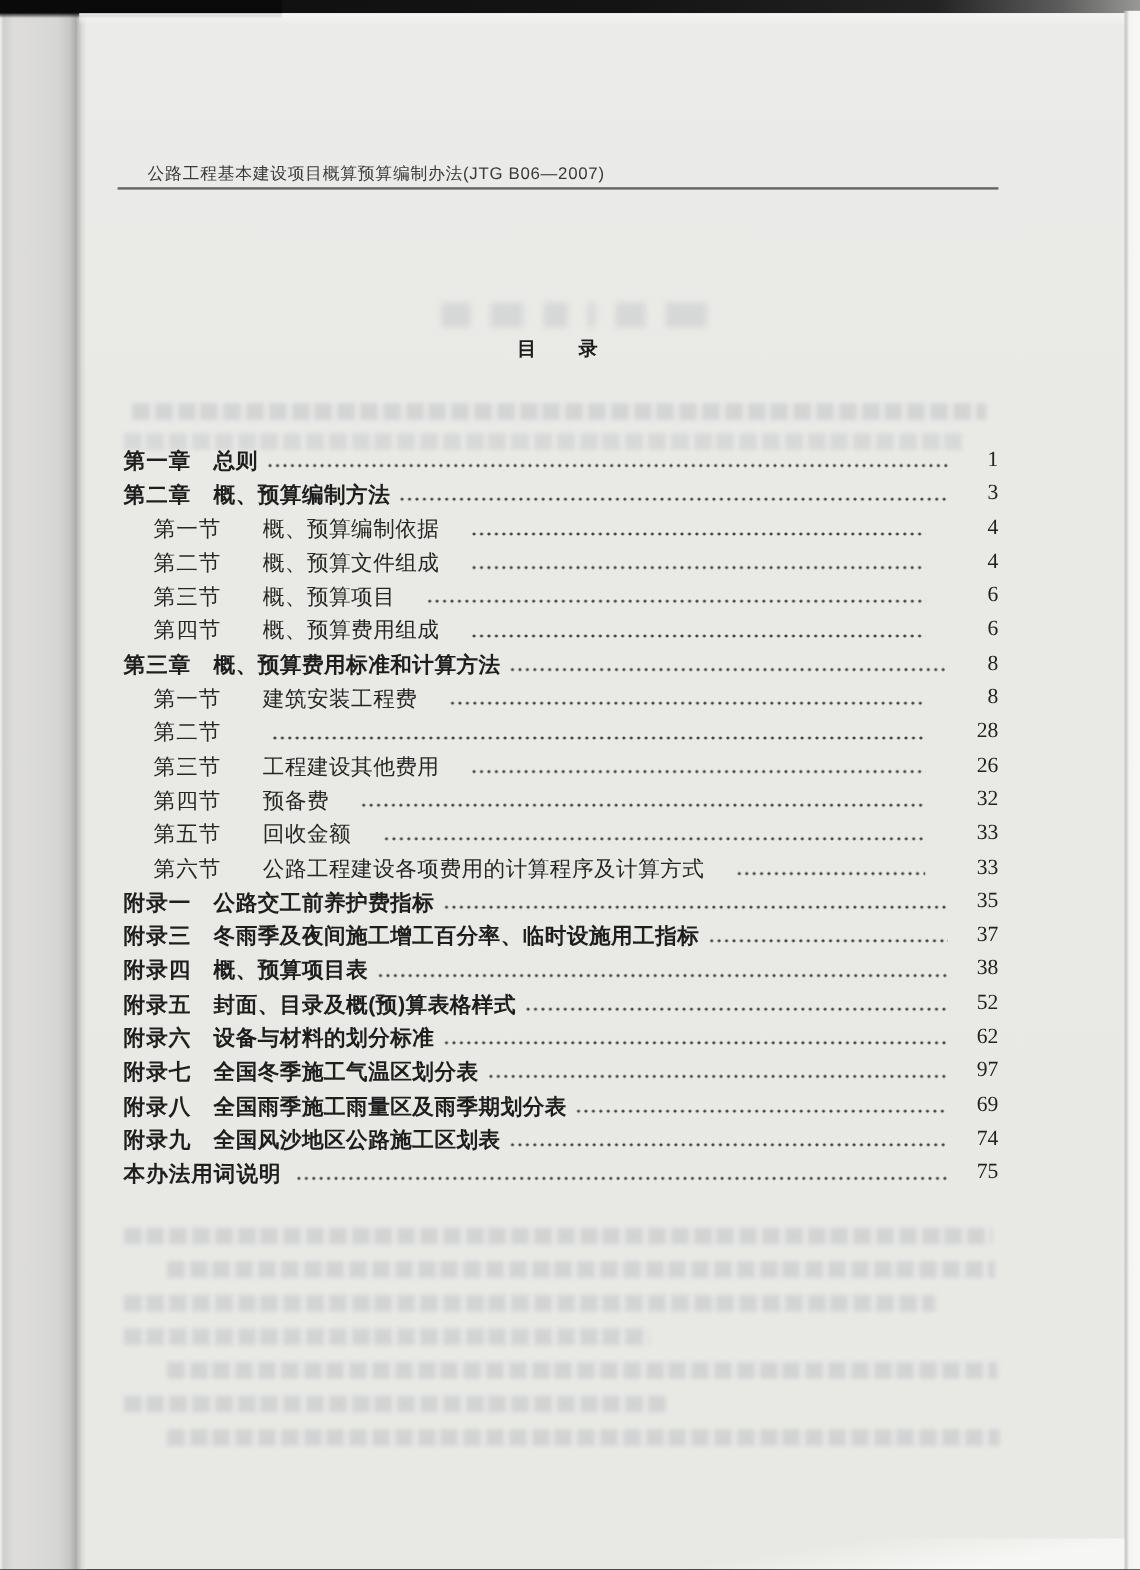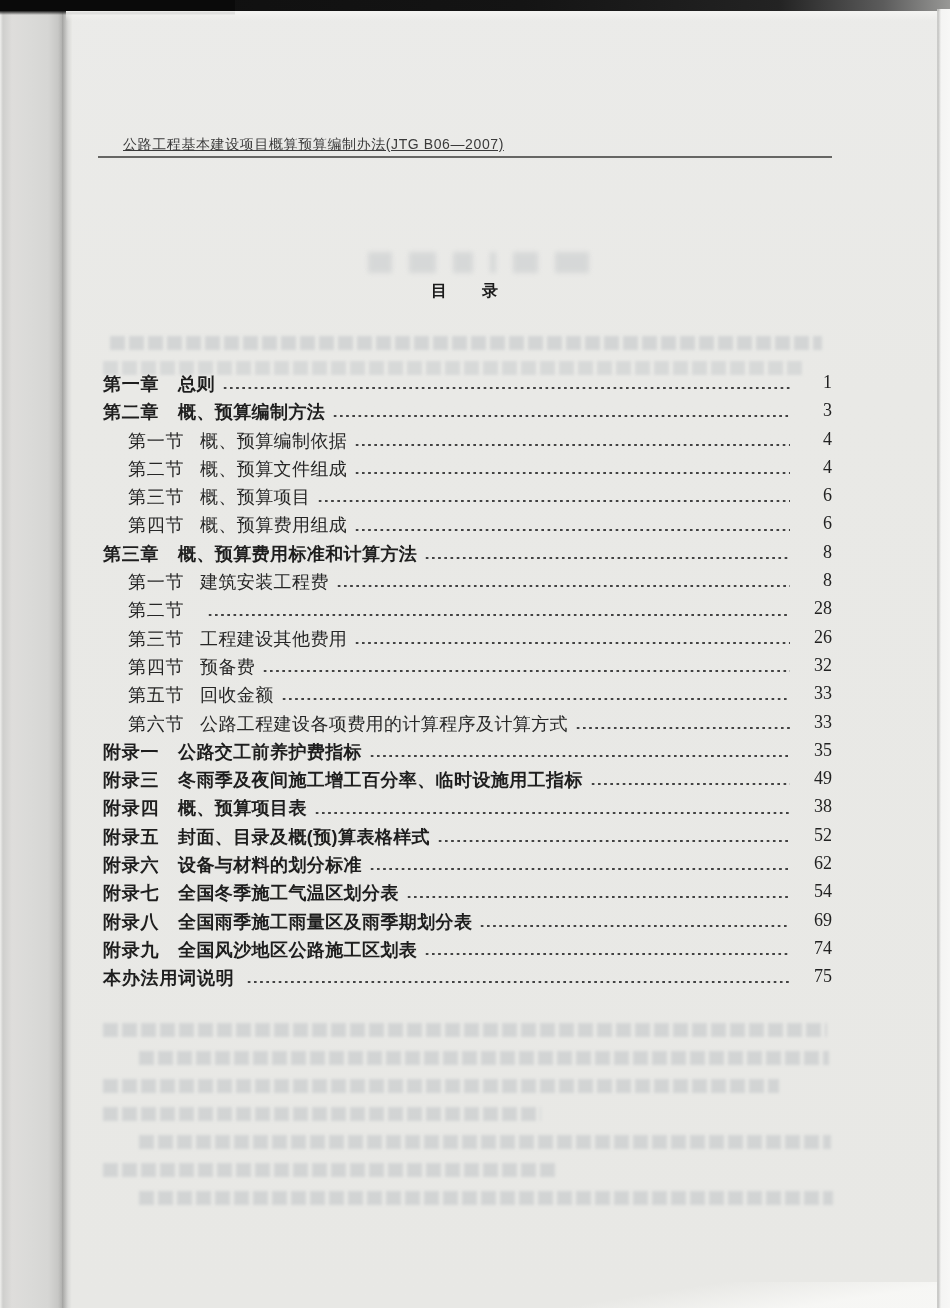--- a/index.html
+++ b/index.html
@@ -43,21 +43,20 @@
   }
   .corner-curl {
     position: absolute; bottom: 0; right: 13px; width: 470px; height: 26px;
     background: linear-gradient(171deg, rgba(246,246,244,0) 40%, rgba(248,248,246,.9) 78%);
   }
   
   .running-head {
     position: absolute; top: 136px; left: 123px;
     font-size: 14px; letter-spacing: .6px; color: #3a3a3a;
     white-space: nowrap;
-    text-decoration: underline;
   }
   .head-rule {
     position: absolute; top: 156px; left: 98px; width: 734px; height: 1.6px;
     background: #666664;
   }
   
   .ghost-heading {
     position: absolute; top: 250px; left: 368px; height: 24px;
     display: flex; align-items: center; gap: 17px;
     filter: blur(2.6px); opacity: .55;
@@ -76,21 +75,21 @@
   }
   .toc-list { position: absolute; top: 372px; left: 103px; width: 729px; }
   .toc-row {
     display: flex; align-items: flex-start;
     height: 28.3px; font-size: 18px; color: #262626; white-space: nowrap;
   }
   .toc-row .lbl { flex: none; letter-spacing: .8px; }
   .toc-row .ttl { flex: none; letter-spacing: .4px; }
   .lvl-chapter { font-weight: bold; color: #1e1e1e; }
   .lvl-chapter .lbl { width: 75px; }
-  .lvl-section { padding-left: 25px; font-weight: normal; }
+  .lvl-section { padding-left: 25px; font-weight: normal; gap: 19px; }
   .lvl-section .lbl { width: 72px; }
   .lvl-plain { font-weight: bold; color: #1e1e1e; }
   .lvl-plain .lbl { width: auto; margin-right: 4px; }
   .leader {
     flex: 1 1 auto; align-self: stretch;
     margin-left: 7px; margin-right: 8px;
     background-image: radial-gradient(circle, #424242 1.05px, rgba(0,0,0,0) 1.45px);
     background-size: 6.2px 10px;
     background-repeat: repeat-x;
     background-position: left calc(50% + 2px);
@@ -225,21 +224,21 @@
     <span class="ttl">公路交工前养护费指标</span>
     <span class="leader"></span>
     <span class="pg">35</span>
   </div>
 
 
   <div class="toc-row lvl-chapter">
     <span class="lbl">附录三</span>
     <span class="ttl">冬雨季及夜间施工增工百分率、临时设施用工指标</span>
     <span class="leader"></span>
-    <span class="pg">49</span>
+    <span class="pg">37</span>
   </div>
 
   <div class="toc-row lvl-chapter">
     <span class="lbl">附录四</span>
     <span class="ttl">概、预算项目表</span>
     <span class="leader"></span>
     <span class="pg">38</span>
   </div>
 
   <div class="toc-row lvl-chapter">
@@ -253,21 +252,21 @@
     <span class="lbl">附录六</span>
     <span class="ttl">设备与材料的划分标准</span>
     <span class="leader"></span>
     <span class="pg">62</span>
   </div>
 
   <div class="toc-row lvl-chapter">
     <span class="lbl">附录七</span>
     <span class="ttl">全国冬季施工气温区划分表</span>
     <span class="leader"></span>
-    <span class="pg">54</span>
+    <span class="pg">97</span>
   </div>
 
   <div class="toc-row lvl-chapter">
     <span class="lbl">附录八</span>
     <span class="ttl">全国雨季施工雨量区及雨季期划分表</span>
     <span class="leader"></span>
     <span class="pg">69</span>
   </div>
 
   <div class="toc-row lvl-chapter">

